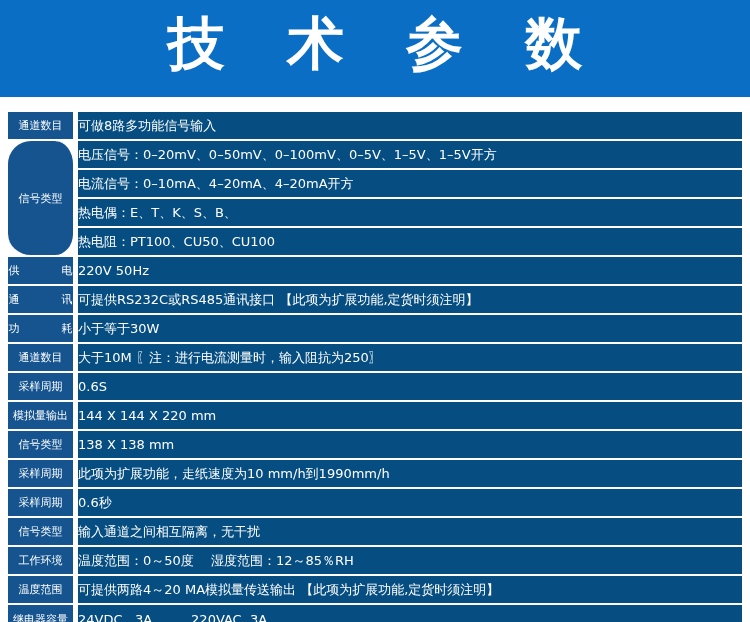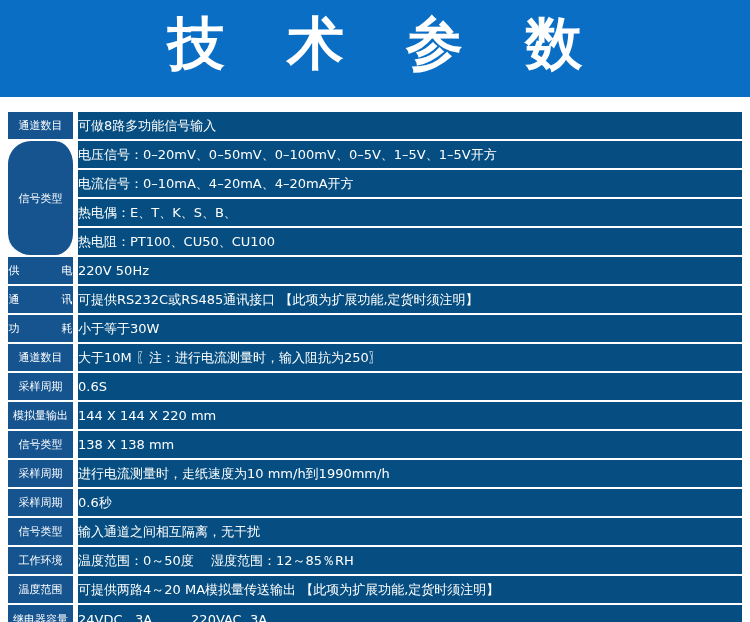--- a/index.html
+++ b/index.html
@@ -159,21 +159,21 @@
           <tr>
             <td class="label-cell"><span class="label-text">模拟量输出</span></td>
             <td class="value-cell">144 X 144 X 220 mm</td>
           </tr>
           <tr>
             <td class="label-cell"><span class="label-text">信号类型</span></td>
             <td class="value-cell">138 X 138 mm</td>
           </tr>
           <tr>
             <td class="label-cell"><span class="label-text">采样周期</span></td>
-            <td class="value-cell">进行电流测量时，走纸速度为10 mm/h到1990mm/h</td>
+            <td class="value-cell">此项为扩展功能，走纸速度为10 mm/h到1990mm/h</td>
           </tr>
           <tr>
             <td class="label-cell"><span class="label-text">采样周期</span></td>
             <td class="value-cell">0.6秒</td>
           </tr>
           <tr>
             <td class="label-cell"><span class="label-text">信号类型</span></td>
             <td class="value-cell">输入通道之间相互隔离，无干扰</td>
           </tr>
           <tr>

